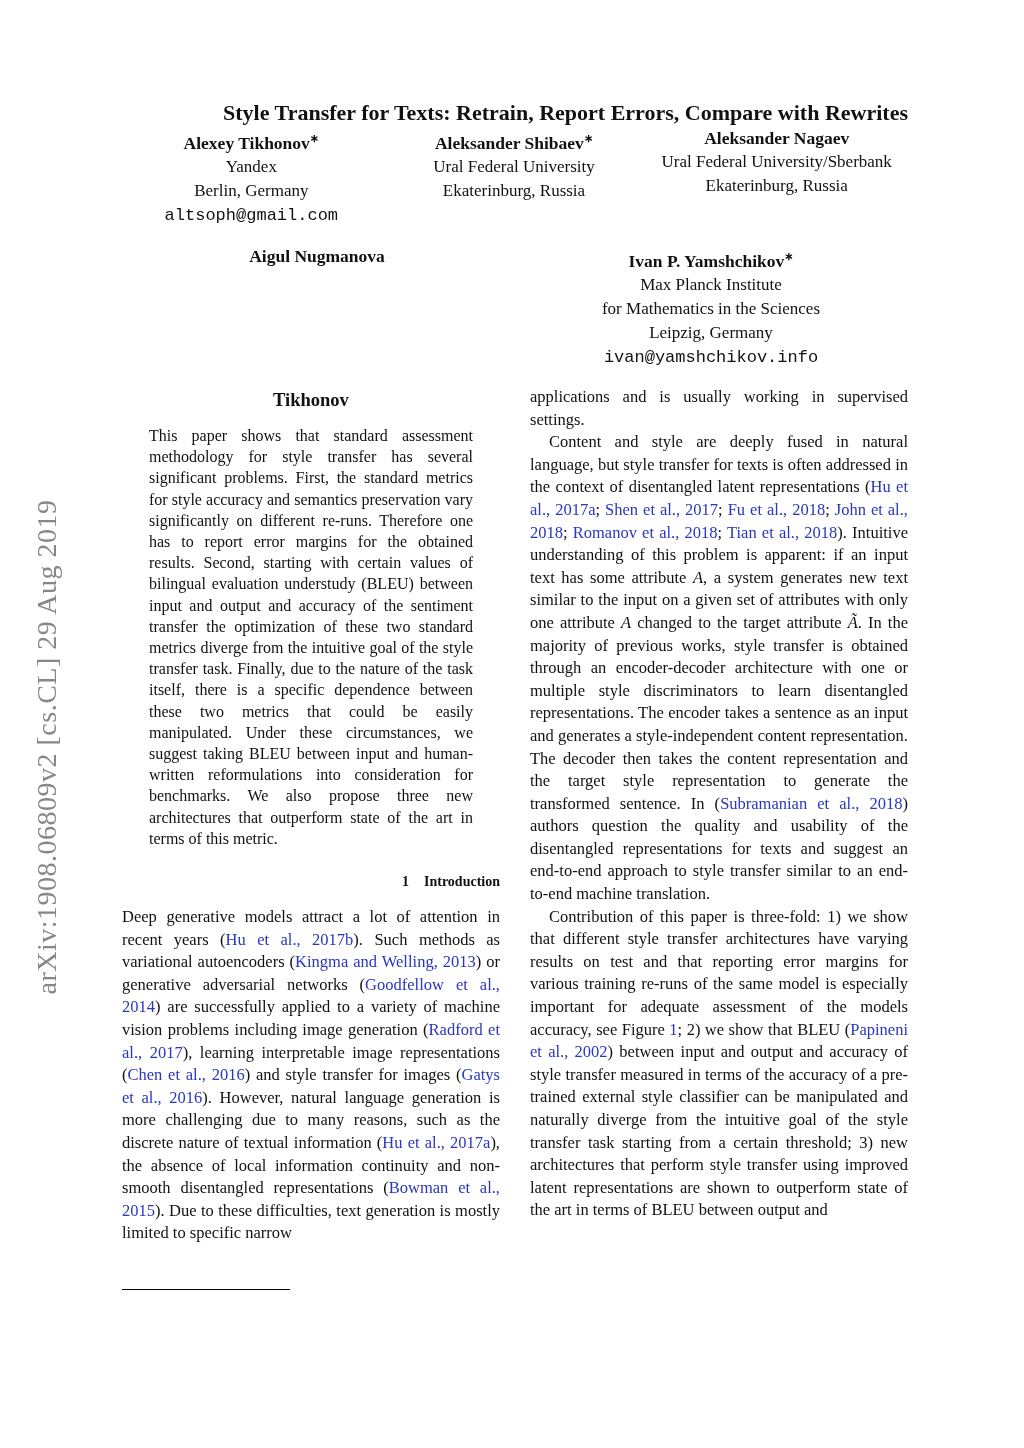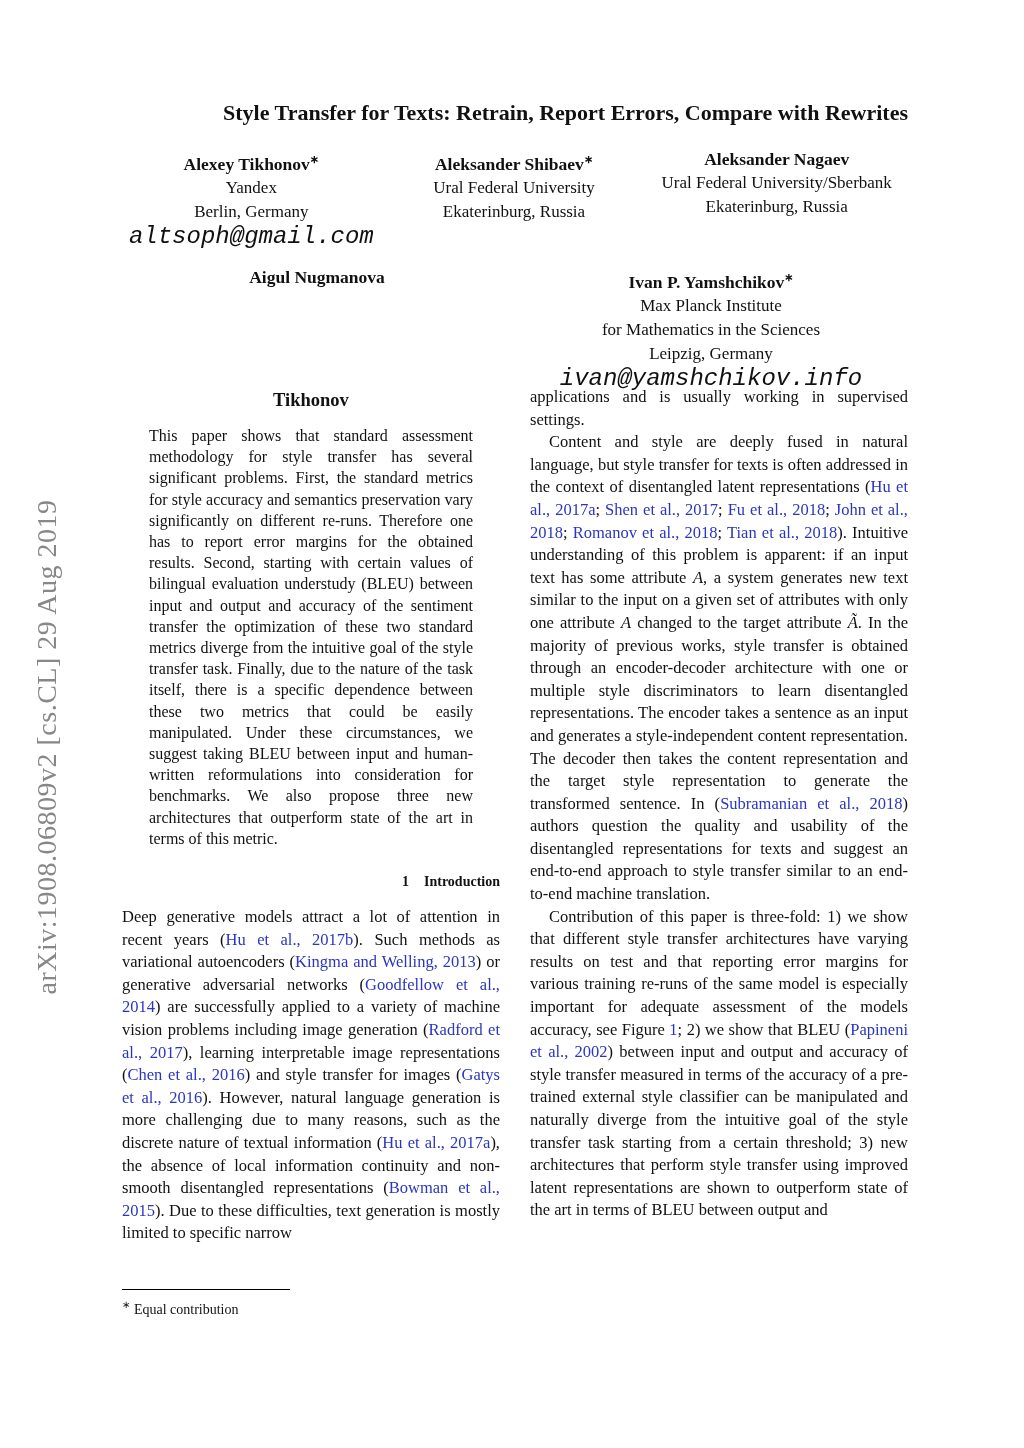--- a/index.html
+++ b/index.html
@@ -22,29 +22,29 @@
     white-space: nowrap;
     font-size: 28px;
     letter-spacing: 0.5px;
     color: var(--stamp, #878787);
   }
 
   
   .header { position: absolute; left: 120px; top: 100px; width: 788px; }
   .title { margin: 0; font-size: 22px; font-weight: 700; text-align: right; }
   .authors { display: flex; }
-  .authors-row1 { margin-top: 21px; }
+  .authors-row1 { }
   .authors-row1 .author { flex: 1 1 0; }
   .authors-row2 { margin-top: 16px; }
   .authors-row2 .author { width: 50%; }
   .author { text-align: center; }
   .author-name { font-weight: 700; font-size: 17.5px; line-height: 24px; }
   .author-name sup { font-size: 11px; font-weight: 700; }
   .author-affil { font-size: 17px; line-height: 24px; white-space: pre-line; }
-  .author-email { font-family: "Liberation Mono", monospace; font-size: 24px; line-height: 25px; font-style: italic; }
+  .author-email { font-family: "Liberation Mono", monospace; font-size: 17px; line-height: 25px; }
 
   
   .col { position: absolute; top: 386px; width: 378px; text-align: justify; }
   .col-left { left: 122px; }
   .col-right { left: 530px; }
 
   .abstract-heading { margin: 4px 0 14px 0; font-size: 18.5px; font-weight: 700; text-align: center; }
   .abstract-body { margin: 0 27px; font-size: 16px; line-height: 21.2px; hyphens: auto; }
 
   .section-heading { margin: 25px 0 16px 0; font-size: 14px; font-weight: 700; text-align: right; }
@@ -117,16 +117,15 @@
   </section>
 
   <section class="col col-right">
     <p class="body-par noindent"><span>applications and is usually working in supervised settings.</span></p>
     <p class="body-par indent"><span>Content and style are deeply fused in natural language, but style transfer for texts is often addressed in the context of disentangled latent representations (</span><span class="cite">Hu et al., 2017a</span><span>; </span><span class="cite">Shen et al., 2017</span><span>; </span><span class="cite">Fu et al., 2018</span><span>; </span><span class="cite">John et al., 2018</span><span>; </span><span class="cite">Romanov et al., 2018</span><span>; </span><span class="cite">Tian et al., 2018</span><span>). Intuitive understanding of this problem is apparent: if an input text has some attribute </span><span class="math">A</span><span>, a system generates new text similar to the input on a given set of attributes with only one attribute </span><span class="math">A</span><span> changed to the target attribute </span><span class="math">Ã</span><span>. In the majority of previous works, style transfer is obtained through an encoder-decoder architecture with one or multiple style discriminators to learn disentangled representations. The encoder takes a sentence as an input and generates a style-independent content representation. The decoder then takes the content representation and the target style representation to generate the transformed sentence. In (</span><span class="cite">Subramanian et al., 2018</span><span>) authors question the quality and usability of the disentangled representations for texts and suggest an end-to-end approach to style transfer similar to an end-to-end machine translation.</span></p>
     <p class="body-par indent"><span>Contribution of this paper is three-fold: 1) we show that different style transfer architectures have varying results on test and that reporting error margins for various training re-runs of the same model is especially important for adequate assessment of the models accuracy, see Figure </span><span class="cite">1</span><span>; 2) we show that BLEU (</span><span class="cite">Papineni et al., 2002</span><span>) between input and output and accuracy of style transfer measured in terms of the accuracy of a pre-trained external style classifier can be manipulated and naturally diverge from the intuitive goal of the style transfer task starting from a certain threshold; 3) new architectures that perform style transfer using improved latent representations are shown to outperform state of the art in terms of BLEU between output and</span></p>
   </section>
 
   <footer class="footnote">
     <div class="footnote-rule"></div>
-    <div class="footnote-text"><sup>∗</sup> <span>Equal contribution</span></div>
   </footer>
 
 </div>
 
 </body></html>

